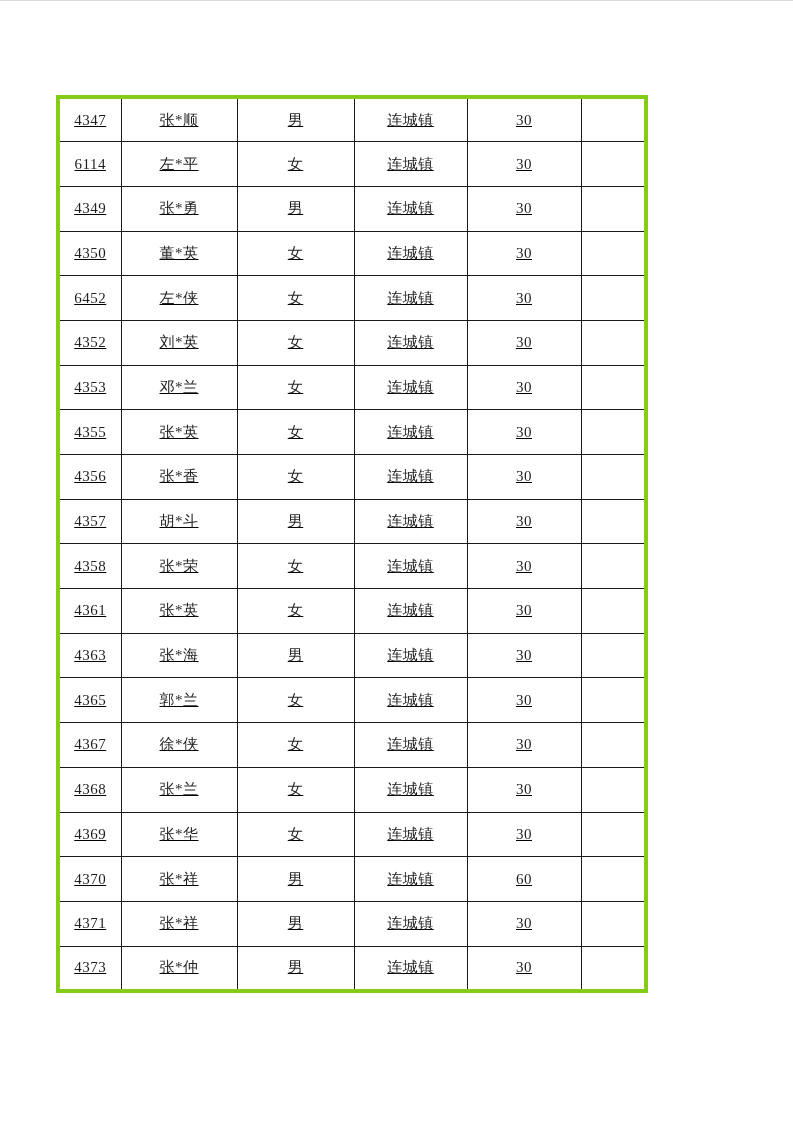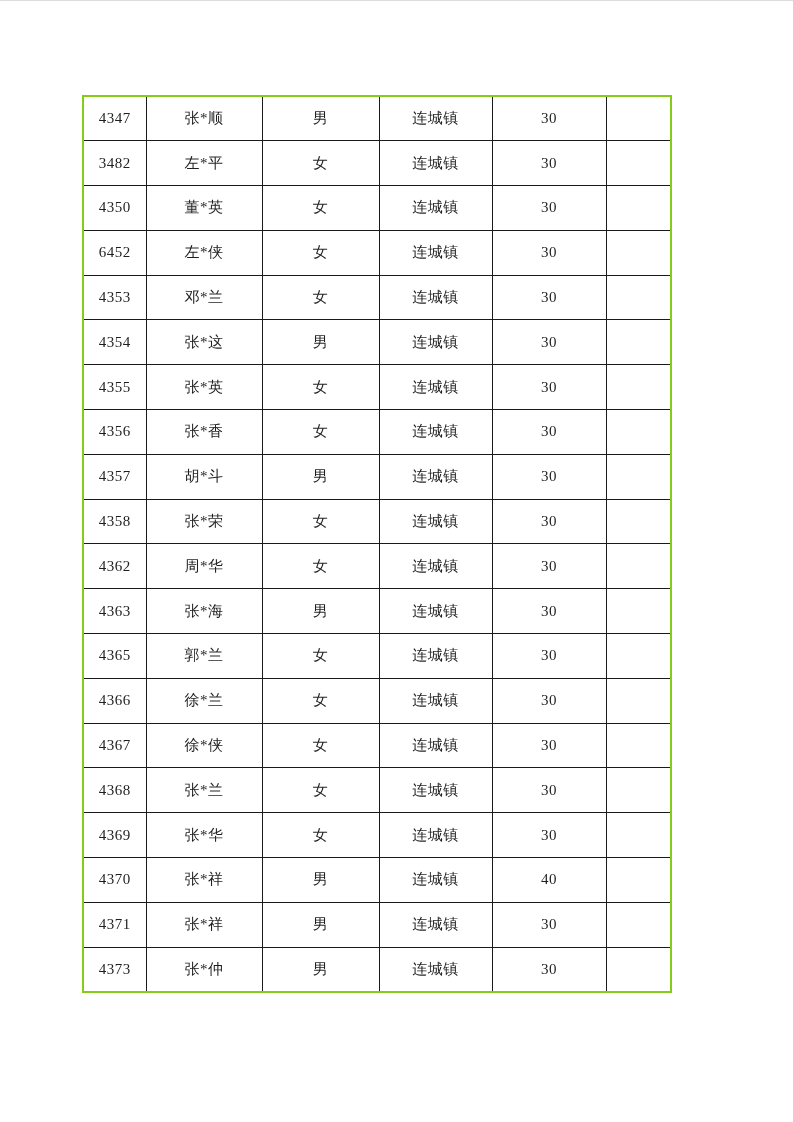--- a/index.html
+++ b/index.html
@@ -12,27 +12,28 @@
     overflow: hidden;
   }
   .top-edge {
     position: absolute;
     top: 0; left: 0;
     width: 793px; height: 1px;
     background: #dcdcdc;
   }
   table.data-table {
     position: absolute;
-    left: 82px;
+    left: 56px;
     top: 95px;
     width: 588px;
     height: 898px;
     border-collapse: collapse;
     table-layout: fixed;
-    border: 2px solid #84cc16;
+    border: 4px solid #84cc16;
+    text-decoration: underline;
   }
   table.data-table tr { height: 33.2px; }
   table.data-table td {
     border: 1px solid #1a1a1a;
     text-align: center;
     vertical-align: middle;
     font-size: 15px;
     color: #1f1f1f;
     padding: 0;
     overflow: hidden;
@@ -58,65 +59,73 @@
   <tr>
     <td>4347</td>
     <td>张*顺</td>
     <td>男</td>
     <td>连城镇</td>
     <td>30</td>
     <td></td>
   </tr>
 
   <tr>
-    <td>3482</td>
+    <td>6114</td>
     <td>左*平</td>
     <td>女</td>
     <td>连城镇</td>
     <td>30</td>
     <td></td>
   </tr>
 
+  <tr>
+    <td>4349</td>
+    <td>张*勇</td>
+    <td>男</td>
+    <td>连城镇</td>
+    <td>30</td>
+    <td></td>
+  </tr>
 
   <tr>
     <td>4350</td>
     <td>董*英</td>
     <td>女</td>
     <td>连城镇</td>
     <td>30</td>
     <td></td>
   </tr>
 
   <tr>
     <td>6452</td>
     <td>左*侠</td>
     <td>女</td>
     <td>连城镇</td>
     <td>30</td>
     <td></td>
   </tr>
 
+  <tr>
+    <td>4352</td>
+    <td>刘*英</td>
+    <td>女</td>
+    <td>连城镇</td>
+    <td>30</td>
+    <td></td>
+  </tr>
 
   <tr>
     <td>4353</td>
     <td>邓*兰</td>
     <td>女</td>
     <td>连城镇</td>
     <td>30</td>
     <td></td>
   </tr>
 
-  <tr>
-    <td>4354</td>
-    <td>张*这</td>
-    <td>男</td>
-    <td>连城镇</td>
-    <td>30</td>
-    <td></td>
-  </tr>
 
   <tr>
     <td>4355</td>
     <td>张*英</td>
     <td>女</td>
     <td>连城镇</td>
     <td>30</td>
     <td></td>
   </tr>
 
@@ -142,57 +151,49 @@
     <td>4358</td>
     <td>张*荣</td>
     <td>女</td>
     <td>连城镇</td>
     <td>30</td>
     <td></td>
   </tr>
 
 
 
-
-  <tr>
-    <td>4362</td>
-    <td>周*华</td>
-    <td>女</td>
-    <td>连城镇</td>
-    <td>30</td>
-    <td></td>
-  </tr>
+  <tr>
+    <td>4361</td>
+    <td>张*英</td>
+    <td>女</td>
+    <td>连城镇</td>
+    <td>30</td>
+    <td></td>
+  </tr>
+
 
   <tr>
     <td>4363</td>
     <td>张*海</td>
     <td>男</td>
     <td>连城镇</td>
     <td>30</td>
     <td></td>
   </tr>
 
 
   <tr>
     <td>4365</td>
     <td>郭*兰</td>
     <td>女</td>
     <td>连城镇</td>
     <td>30</td>
     <td></td>
   </tr>
 
-  <tr>
-    <td>4366</td>
-    <td>徐*兰</td>
-    <td>女</td>
-    <td>连城镇</td>
-    <td>30</td>
-    <td></td>
-  </tr>
 
   <tr>
     <td>4367</td>
     <td>徐*侠</td>
     <td>女</td>
     <td>连城镇</td>
     <td>30</td>
     <td></td>
   </tr>
 
@@ -212,21 +213,21 @@
     <td>连城镇</td>
     <td>30</td>
     <td></td>
   </tr>
 
   <tr>
     <td>4370</td>
     <td>张*祥</td>
     <td>男</td>
     <td>连城镇</td>
-    <td>40</td>
+    <td>60</td>
     <td></td>
   </tr>
 
   <tr>
     <td>4371</td>
     <td>张*祥</td>
     <td>男</td>
     <td>连城镇</td>
     <td>30</td>
     <td></td>

